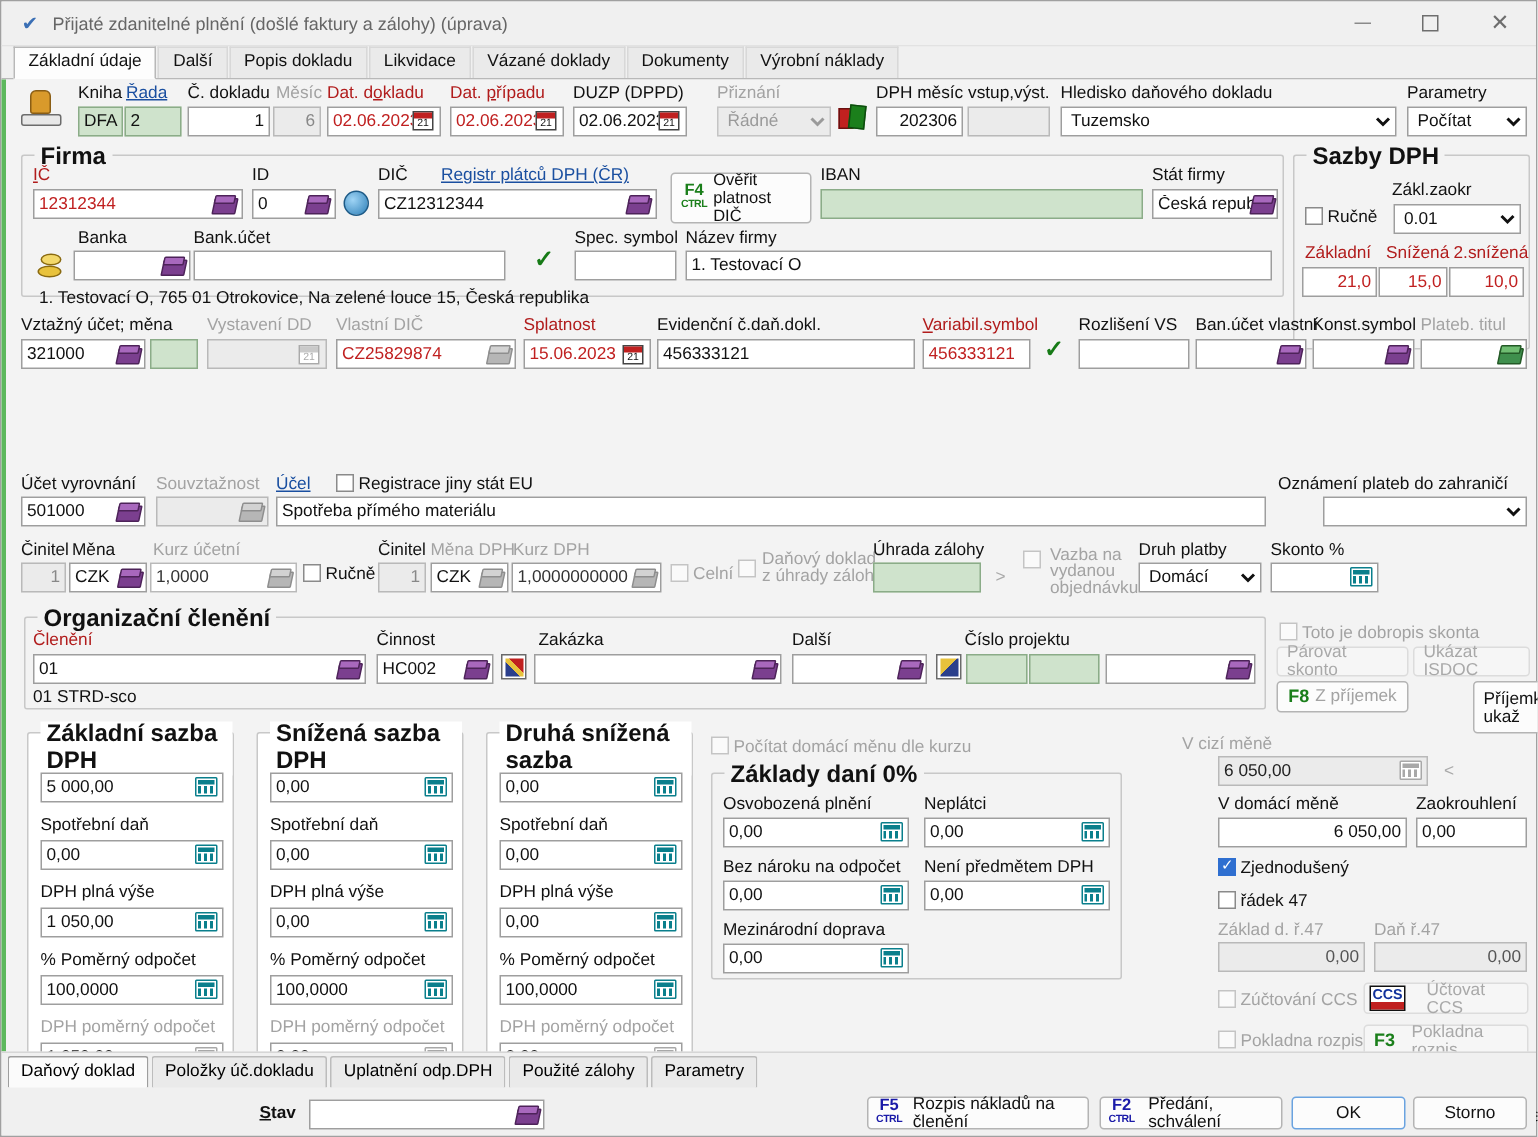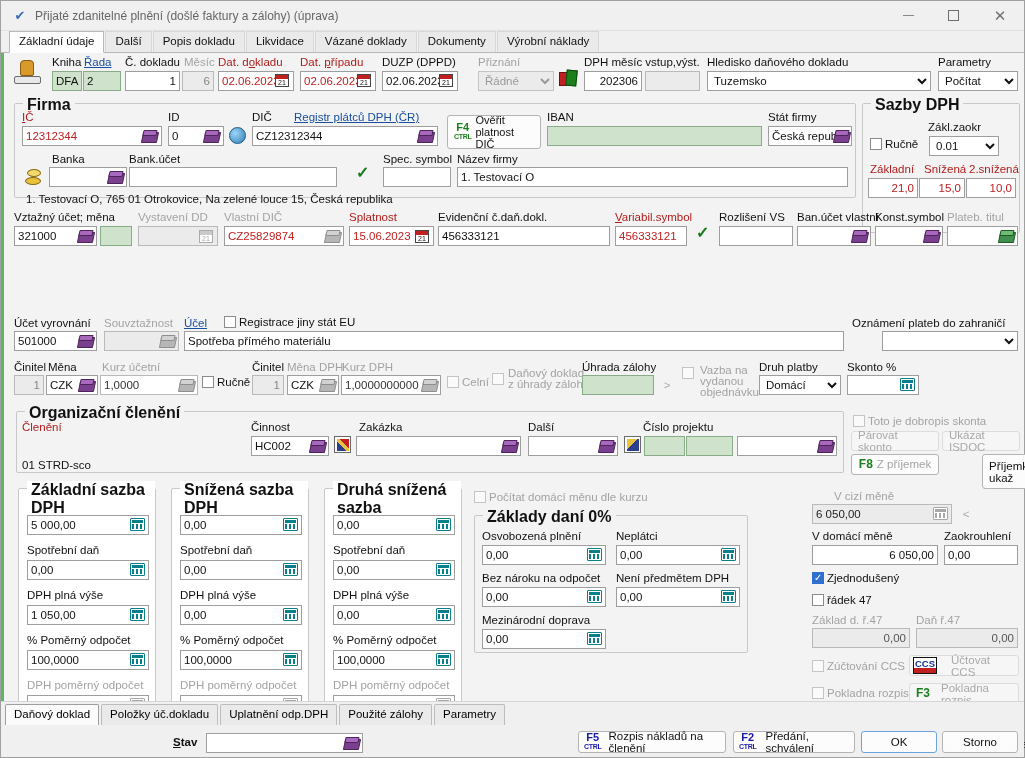--- a/index.html
+++ b/index.html
@@ -415,21 +415,21 @@
 
     <span class="addr" style="position:absolute;left:22px;top:140px;">1. Testovací O, 765 01 Otrokovice, Na zelené louce 15, Česká republika</span>
 
     <div class="gbox" style="left:858px;top:50px;width:158px;height:130px;">
       <span class="gtitle">Sazby DPH</span>
     </div>
     <span class="lbl" style="position:absolute;left:924px;top:68px;">Zákl.zaokr</span>
     <span class="lbl" style="position:absolute;left:866px;top:85px;">
       <span class="chk"></span><span>Ručně</span>
     </span>
-    <select class="f" style="position:absolute;left:925px;top:83px;width:70px;">
+    <select class="f" style="position:absolute;left:925px;top:83px;width:85px;">
       <option>0.01</option>
     </select>
 
     <span class="lbl req" style="position:absolute;left:866px;top:110px;">Základní</span>
     <span class="lbl req" style="position:absolute;left:920px;top:110px;">Snížená</span>
     <span class="lbl req" style="position:absolute;left:965px;top:110px;">2.snížená</span>
     <div class="fake red num" style="position:absolute;left:864px;top:125px;width:50px;">21,0</div>
     <div class="fake red num" style="position:absolute;left:915px;top:125px;width:46px;">15,0</div>
     <div class="fake red num" style="position:absolute;left:962px;top:125px;width:50px;">10,0</div>
 
@@ -575,20 +575,24 @@
     <div class="fwrap" style="position:absolute;left:843px;top:322px;">
       <input class="f num" style="width: 72px;" value="">
       <span class="ico" style="right:3px;top:3px;"><span class="calico"></span></span>
     </div>
 
     <div class="gbox" style="left:12px;top:358px;width:828px;height:62px;">
       <span class="gtitle">Organizační členění</span>
     </div>
 
     <span class="lbl req" style="position:absolute;left:18px;top:368px;">Členění</span>
+    <div class="fwrap" style="position:absolute;left:18px;top:383px;">
+      <input class="f" style="width: 222px;" value="01">
+      <span class="ico" style="right:3px;top:4px;"><span class="bk"></span></span>
+    </div>
     <span class="lbl" style="position:absolute;left:18px;top:406px;">01 STRD-sco</span>
 
     <span class="lbl" style="position:absolute;left:247px;top:368px;">Činnost</span>
     <div class="fwrap" style="position:absolute;left:247px;top:383px;">
       <input class="f" style="width: 78px;" value="HC002">
       <span class="ico" style="right:3px;top:4px;"><span class="bk"></span></span>
     </div>
     <span style="position:absolute;left:330px;top:383px;"><span class="ic-pen"></span></span>
 
     <span class="lbl" style="position:absolute;left:355px;top:368px;">Zakázka</span>
@@ -692,21 +696,21 @@
     </div>
     <span class="lbl" style="position:absolute;left:612px;top:519px;">Není předmětem DPH</span>
     <div class="fwrap" style="position:absolute;left:612px;top:534px;">
       <input class="f" style="width: 124px;" value="0,00"><span class="ico" style="right:3px;top:3px;"><span class="calico"></span></span>
     </div>
     <span class="lbl" style="position:absolute;left:478px;top:561px;">Mezinárodní doprava</span>
     <div class="fwrap" style="position:absolute;left:478px;top:576px;">
       <input class="f" style="width: 124px;" value="0,00"><span class="ico" style="right:3px;top:3px;"><span class="calico"></span></span>
     </div>
 
-    <span class="lbl dim" style="position:absolute;left:830px;top:437px;">V cizí měně</span>
+    <span class="lbl dim" style="position:absolute;left:784px;top:437px;">V cizí měně</span>
     <div class="fwrap" style="position:absolute;left:808px;top:451px;">
       <input class="f grey" style="width: 140px; color: rgb(34, 34, 34);" value="6 050,00">
       <span class="ico" style="right:3px;top:3px;"><span class="calico dis"></span></span>
     </div>
     <div class="btn dis" style="position:absolute;left:952px;top:451px;width:20px;height:20px;background:transparent;border-color:transparent;">&lt;</div>
 
     <span class="lbl" style="position:absolute;left:808px;top:477px;">V domácí měně</span>
     <input class="f num" style="position: absolute; left: 808px; top: 492px; width: 126px;" value="6 050,00">
     <span class="lbl" style="position:absolute;left:940px;top:477px;">Zaokrouhlení</span>
     <input class="f" style="position: absolute; left: 940px; top: 492px; width: 74px;" value="0,00">

